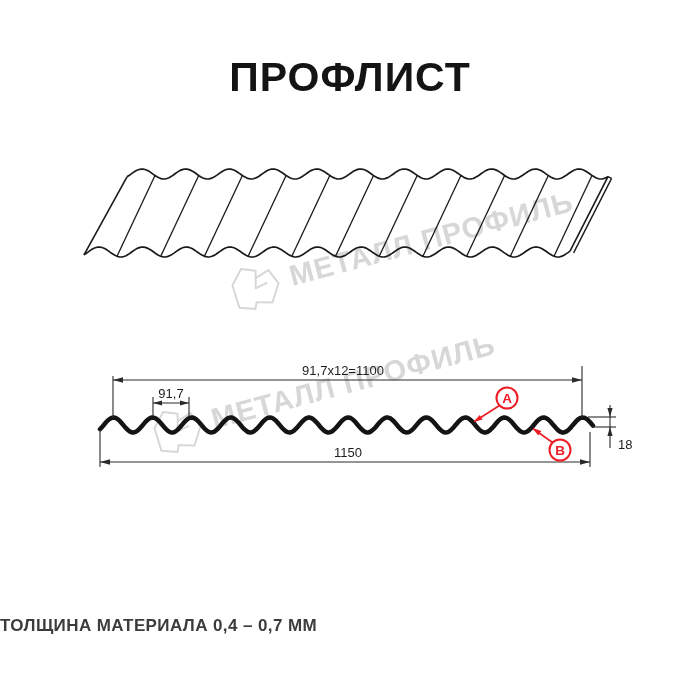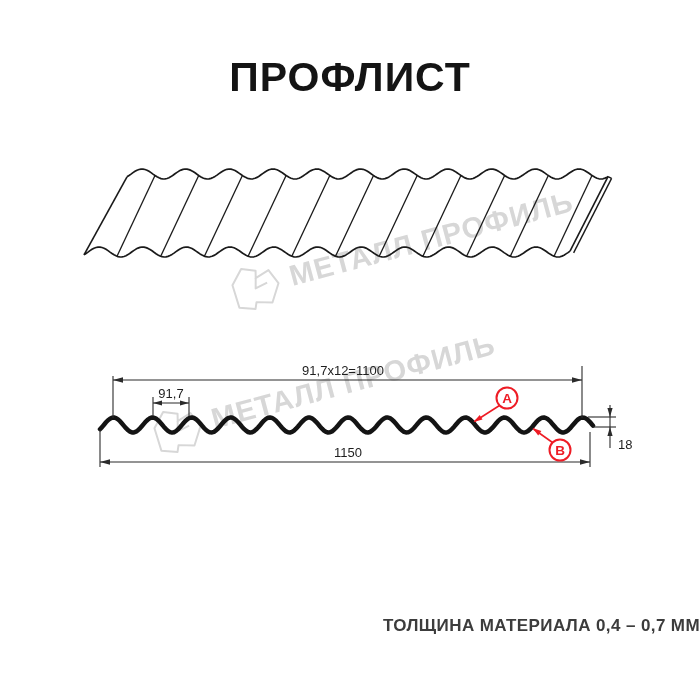--- a/index.html
+++ b/index.html
@@ -21,21 +21,21 @@
   }
   .wm-text{font-size:29px;font-weight:700;letter-spacing:1px;color:currentColor;}
   .wm-logo{width:54px;height:48px;display:block;}
   .wm1{left:228px;top:269px;}
   .wm2{left:150px;top:412px;}
   .sheet3d{position:absolute;left:70px;top:156px;}
   .xsec{position:absolute;left:85px;top:360px;}
   .dim{fill:#1e1e1e;font-family:"Liberation Sans",sans-serif;font-size:13px;}
   .callout-letter{font-family:"Liberation Sans",sans-serif;font-size:13.5px;font-weight:700;}
   .footer-note{
-    position:absolute;top:616px;left:0;width:700px;text-align:right;
+    position:absolute;top:616px;left:0;width:700px;text-align:left;
     font-size:17px;font-weight:700;letter-spacing:.4px;color:#3c3c3c;
   }
 </style>
 </head>
 <body>
 
 <div class="page">
 
   <h1 class="title">ПРОФЛИСТ</h1>
 

